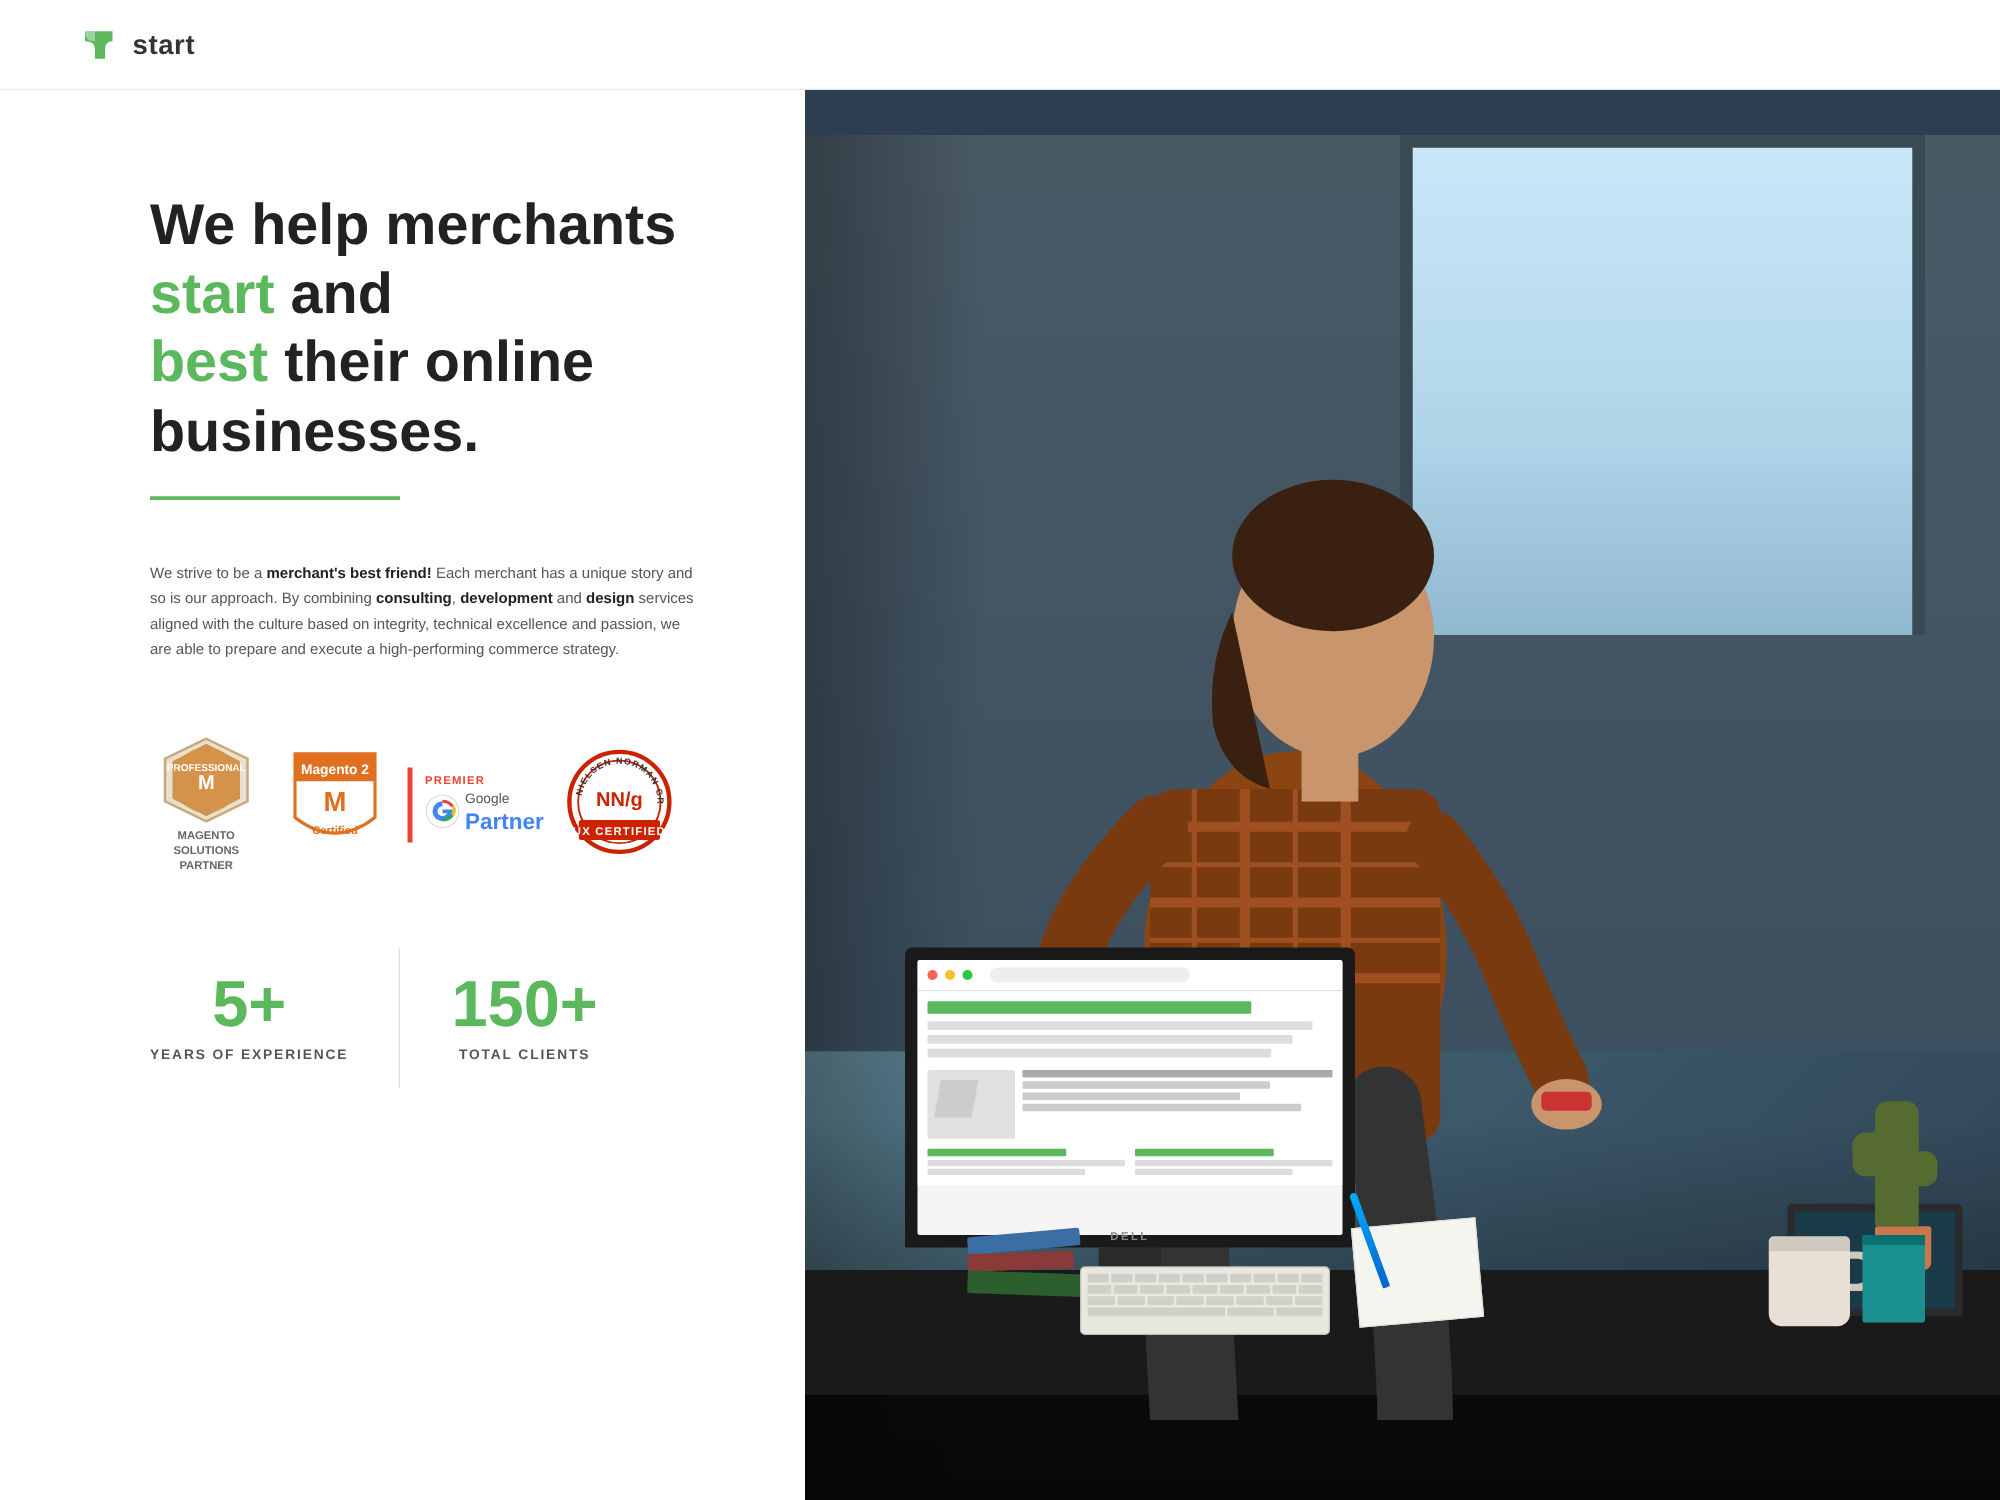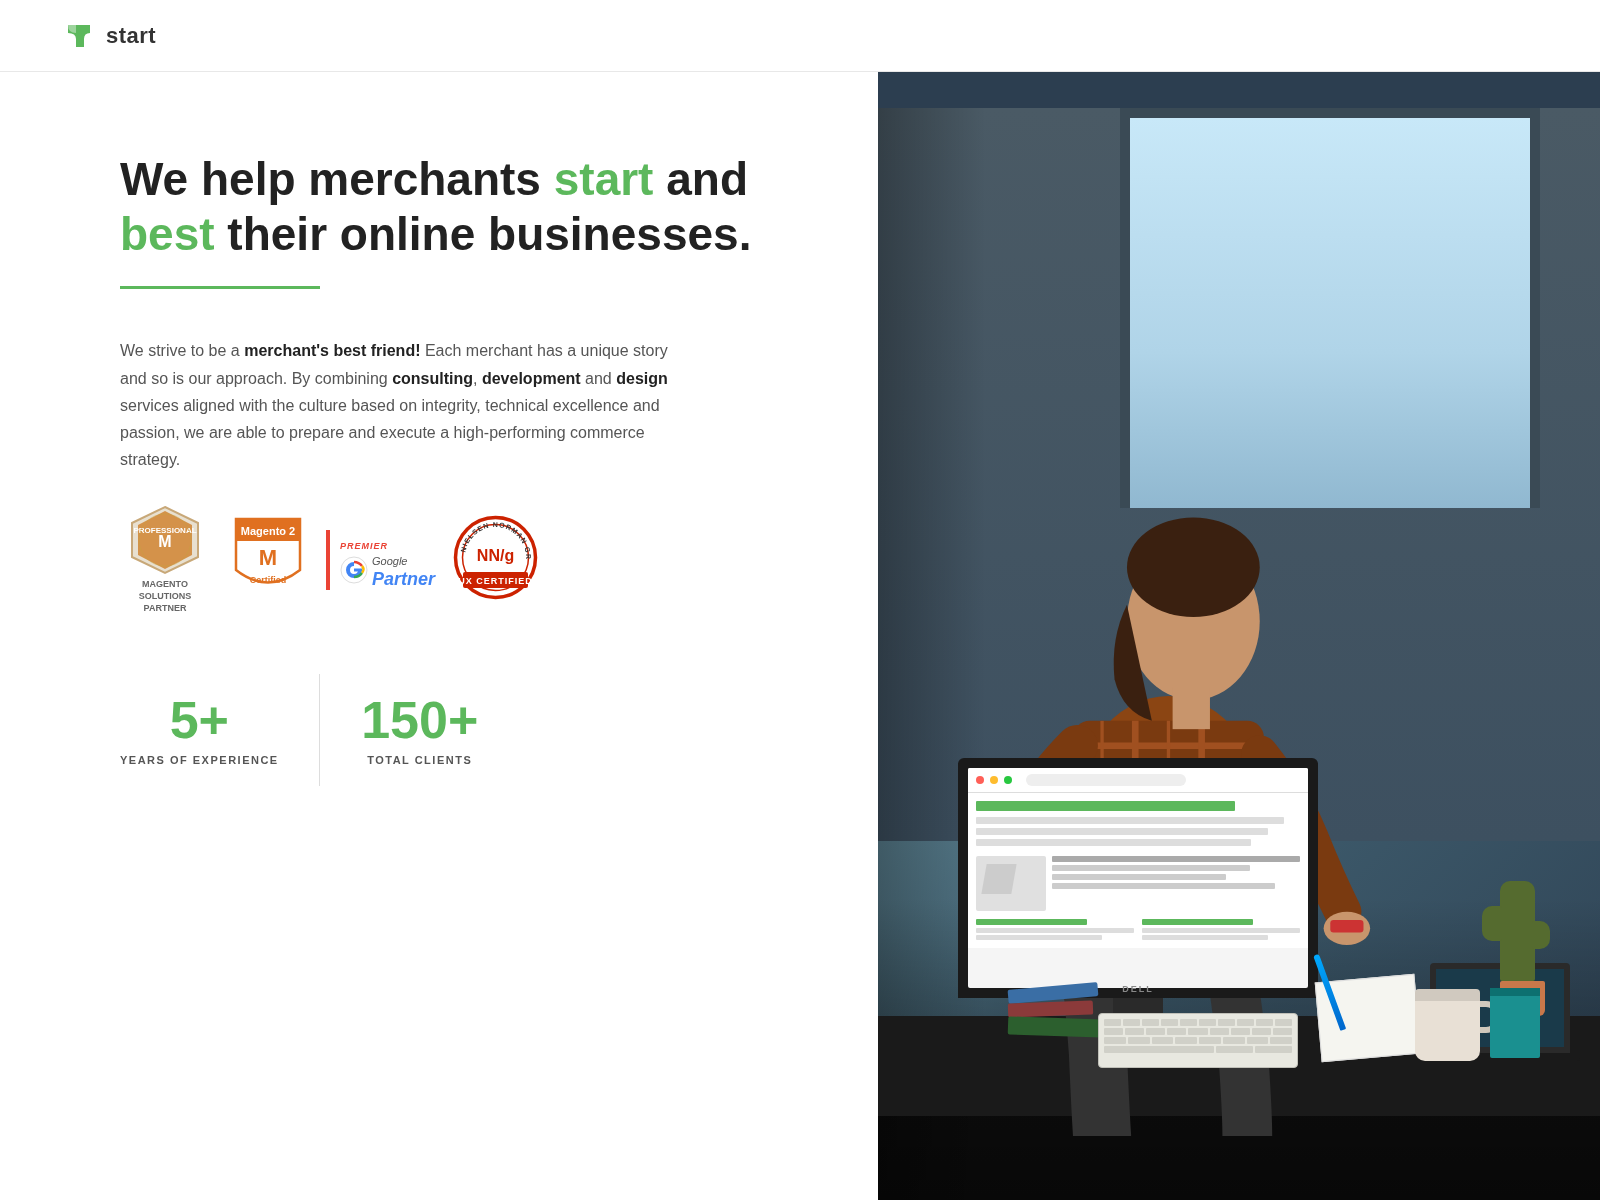--- a/index.html
+++ b/index.html
@@ -88,21 +88,21 @@
     }
 
     
     .main-layout {
       display: flex;
       height: calc(1200px - 72px);
     }
 
     
     .left-content {
-      width: 878px;
+      width: 644px;
       padding: 80px 80px 60px 120px;
       display: flex;
       flex-direction: column;
       justify-content: flex-start;
     }
 
     .hero-title {
       font-size: 46px;
       font-weight: 800;
       line-height: 1.2;
@@ -114,24 +114,24 @@
     }
 
     .green-divider {
       width: 200px;
       height: 3px;
       background: #5cb85c;
       margin-bottom: 48px;
     }
 
     .hero-description {
-      font-size: 16px;
+      font-size: 12px;
       line-height: 1.7;
       color: #555;
-      margin-bottom: 32px;
+      margin-bottom: 60px;
       max-width: 560px;
     }
     .hero-description strong {
       color: #222;
     }
 
     
     .badges-row {
       display: flex;
       align-items: center;
@@ -262,21 +262,21 @@
           <path d="M8,4 L72,4 L72,55 Q40,80 8,55 Z" fill="white" stroke="#e07020" stroke-width="2.5"></path>
 
           <rect x="8" y="4" width="64" height="22" fill="#e07020"></rect>
           <text x="40" y="20" text-anchor="middle" font-size="11" fill="white" font-weight="bold">Magento 2</text>
 
           <text x="40" y="50" text-anchor="middle" font-size="22" fill="#e07020" font-weight="bold">M</text>
           <text x="40" y="68" text-anchor="middle" font-size="9" fill="#e07020" font-weight="bold">Certified</text>
         </svg>
       </div>
 
-      <div style="display:flex;align-items:flex-end;font-style:italic;">
+      <div style="display:flex;align-items:center;">
         <div style="width:4px;height:60px;background:#ea4335;margin-right:10px;"></div>
         <div style="display:flex;flex-direction:column;align-items:flex-start;">
           <span style="font-size:9px;font-weight:700;color:#ea4335;text-transform:uppercase;letter-spacing:1px;">PREMIER</span>
           <div style="display:flex;align-items:center;gap:4px;">
 
             <svg width="28" height="28" viewBox="0 0 28 28">
               <circle cx="14" cy="14" r="13" fill="white" stroke="#ddd" stroke-width="1"></circle>
               <path d="M22,14 A8,8 0 1,1 14,6 L14,10 A4,4 0 1,0 18,14 Z" fill="#4285F4"></path>
               <path d="M14,14 L22,14" stroke="#4285F4" stroke-width="3"></path>
               <path d="M14,6 Q19,6 22,10" fill="none" stroke="#EA4335" stroke-width="2.5"></path>

